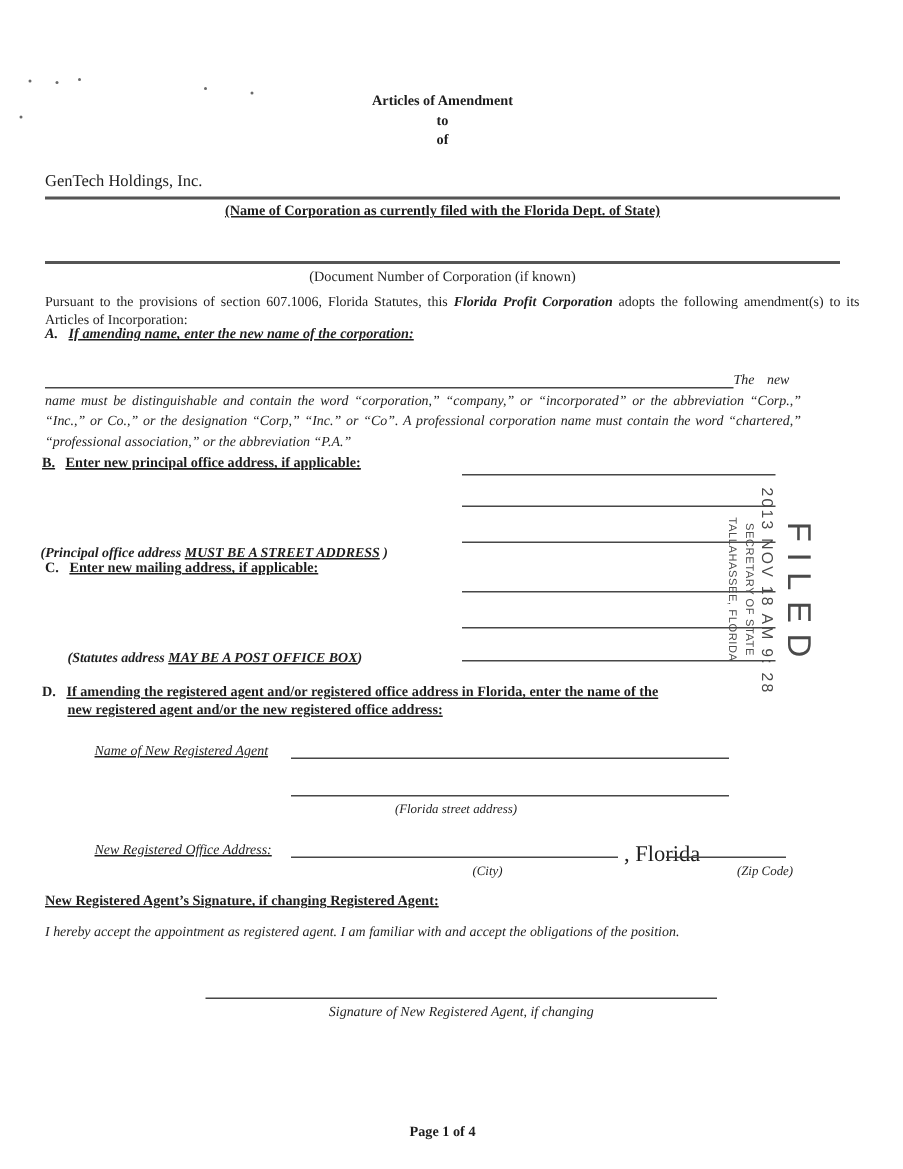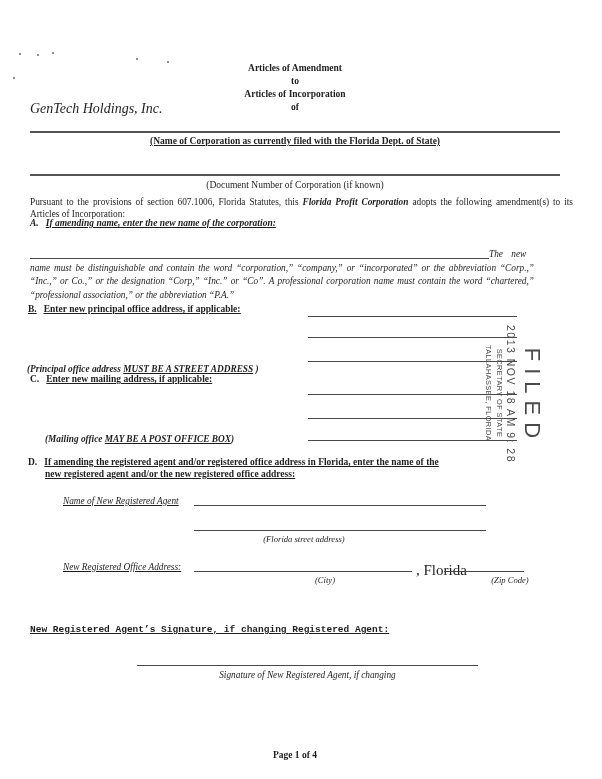--- a/index.html
+++ b/index.html
@@ -41,25 +41,24 @@
   <div class="speck" style="left:19px;top:53px;"></div>
   <div class="speck" style="left:37px;top:54px;"></div>
   <div class="speck" style="left:52px;top:52px;"></div>
   <div class="speck" style="left:136px;top:58px;"></div>
   <div class="speck" style="left:167px;top:61px;"></div>
   <div class="speck" style="left:13px;top:77px;"></div>
 
   <div class="abs title-block ctr" style="left:30px;top:62px;width:530px;">
     <div>Articles of Amendment</div>
     <div>to</div>
-    <div>Articles of Incorporation</div>
     <div>of</div>
   </div>
 
-  <div class="abs" style="left:30px;top:101px;font-size:14px;font-style:italic;">GenTech Holdings, Inc.</div>
+  <div class="abs" style="left:30px;top:115px;font-size:11px;">GenTech Holdings, Inc.</div>
 
   <div class="abs rule-thick" style="left:30px;top:131px;width:530px;"></div>
   <div class="abs ctr" style="left:30px;top:136px;width:530px;font-size:9.5px;">
     <span class="b u">(Name of Corporation as currently filed with the Florida Dept. of State)</span>
   </div>
 
   <div class="abs rule-thick" style="left:30px;top:174px;width:530px;"></div>
   <div class="abs ctr" style="left:30px;top:180px;width:530px;font-size:9.5px;">(Document Number of Corporation (if known)</div>
 
   <div class="abs para j" style="left:30px;top:196px;width:543px;">
@@ -78,21 +77,21 @@
     <span class="pfx">B.</span><span class="u">Enter new principal office address, if applicable:</span>
   </div>
   <div class="abs subnote" style="left:27px;top:316px;">
     <span>(Principal office address </span><span class="u">MUST BE A STREET ADDRESS</span><span> )</span>
   </div>
 
   <div class="abs heading" style="left:30px;top:374px;">
     <span class="pfx">C.</span><span class="u">Enter new mailing address, if applicable:</span>
   </div>
   <div class="abs subnote" style="left:45px;top:386px;">
-    <span>(Mailing office </span><span class="u">MAY BE A POST OFFICE BOX</span><span>)</span>
+    <span>(Statutes address </span><span class="u">MAY BE A POST OFFICE BOX</span><span>)</span>
   </div>
 
   <div class="abs rule" style="left:308px;top:316px;width:209px;"></div>
   <div class="abs rule" style="left:308px;top:337px;width:209px;"></div>
   <div class="abs rule" style="left:308px;top:361px;width:209px;"></div>
   <div class="abs rule" style="left:308px;top:394px;width:209px;"></div>
   <div class="abs rule" style="left:308px;top:418px;width:209px;"></div>
   <div class="abs rule" style="left:308px;top:440px;width:209px;"></div>
 
   <div class="abs stamp" style="left:430px;top:347px;">
@@ -113,20 +112,21 @@
   <div class="abs rule" style="left:194px;top:530px;width:292px;"></div>
   <div class="abs smallcap ctr" style="left:194px;top:534px;width:220px;">(Florida street address)</div>
 
   <div class="abs fieldlabel" style="left:63px;top:562px;">New Registered Office Address:</div>
   <div class="abs rule" style="left:194px;top:571px;width:218px;"></div>
   <div class="abs" style="left:416px;top:562px;font-size:15px;">, Florida</div>
   <div class="abs rule" style="left:444px;top:571px;width:80px;"></div>
   <div class="abs smallcap ctr" style="left:270px;top:575px;width:110px;">(City)</div>
   <div class="abs smallcap ctr" style="left:455px;top:575px;width:110px;">(Zip Code)</div>
 
-  <div class="abs heading u" style="left:30px;top:624px;font-family:Liberation Mono, monospace;">New Registered Agent’s Signature, if changing Registered Agent:</div>
+  <div class="abs heading u" style="left:30px;top:596px;">New Registered Agent’s Signature, if changing Registered Agent:</div>
+  <div class="abs i" style="left:30px;top:617px;width:545px;">I hereby accept the appointment as registered agent.   I am familiar with and accept the obligations of the position.</div>
 
   <div class="abs rule" style="left:137px;top:665px;width:341px;"></div>
   <div class="abs i ctr" style="left:137px;top:670px;width:341px;">Signature of New Registered Agent, if changing</div>
 
   <div class="abs b ctr" style="left:30px;top:750px;width:530px;font-size:9.5px;">Page 1 of 4</div>
 
 </div>
 
 </body></html>

